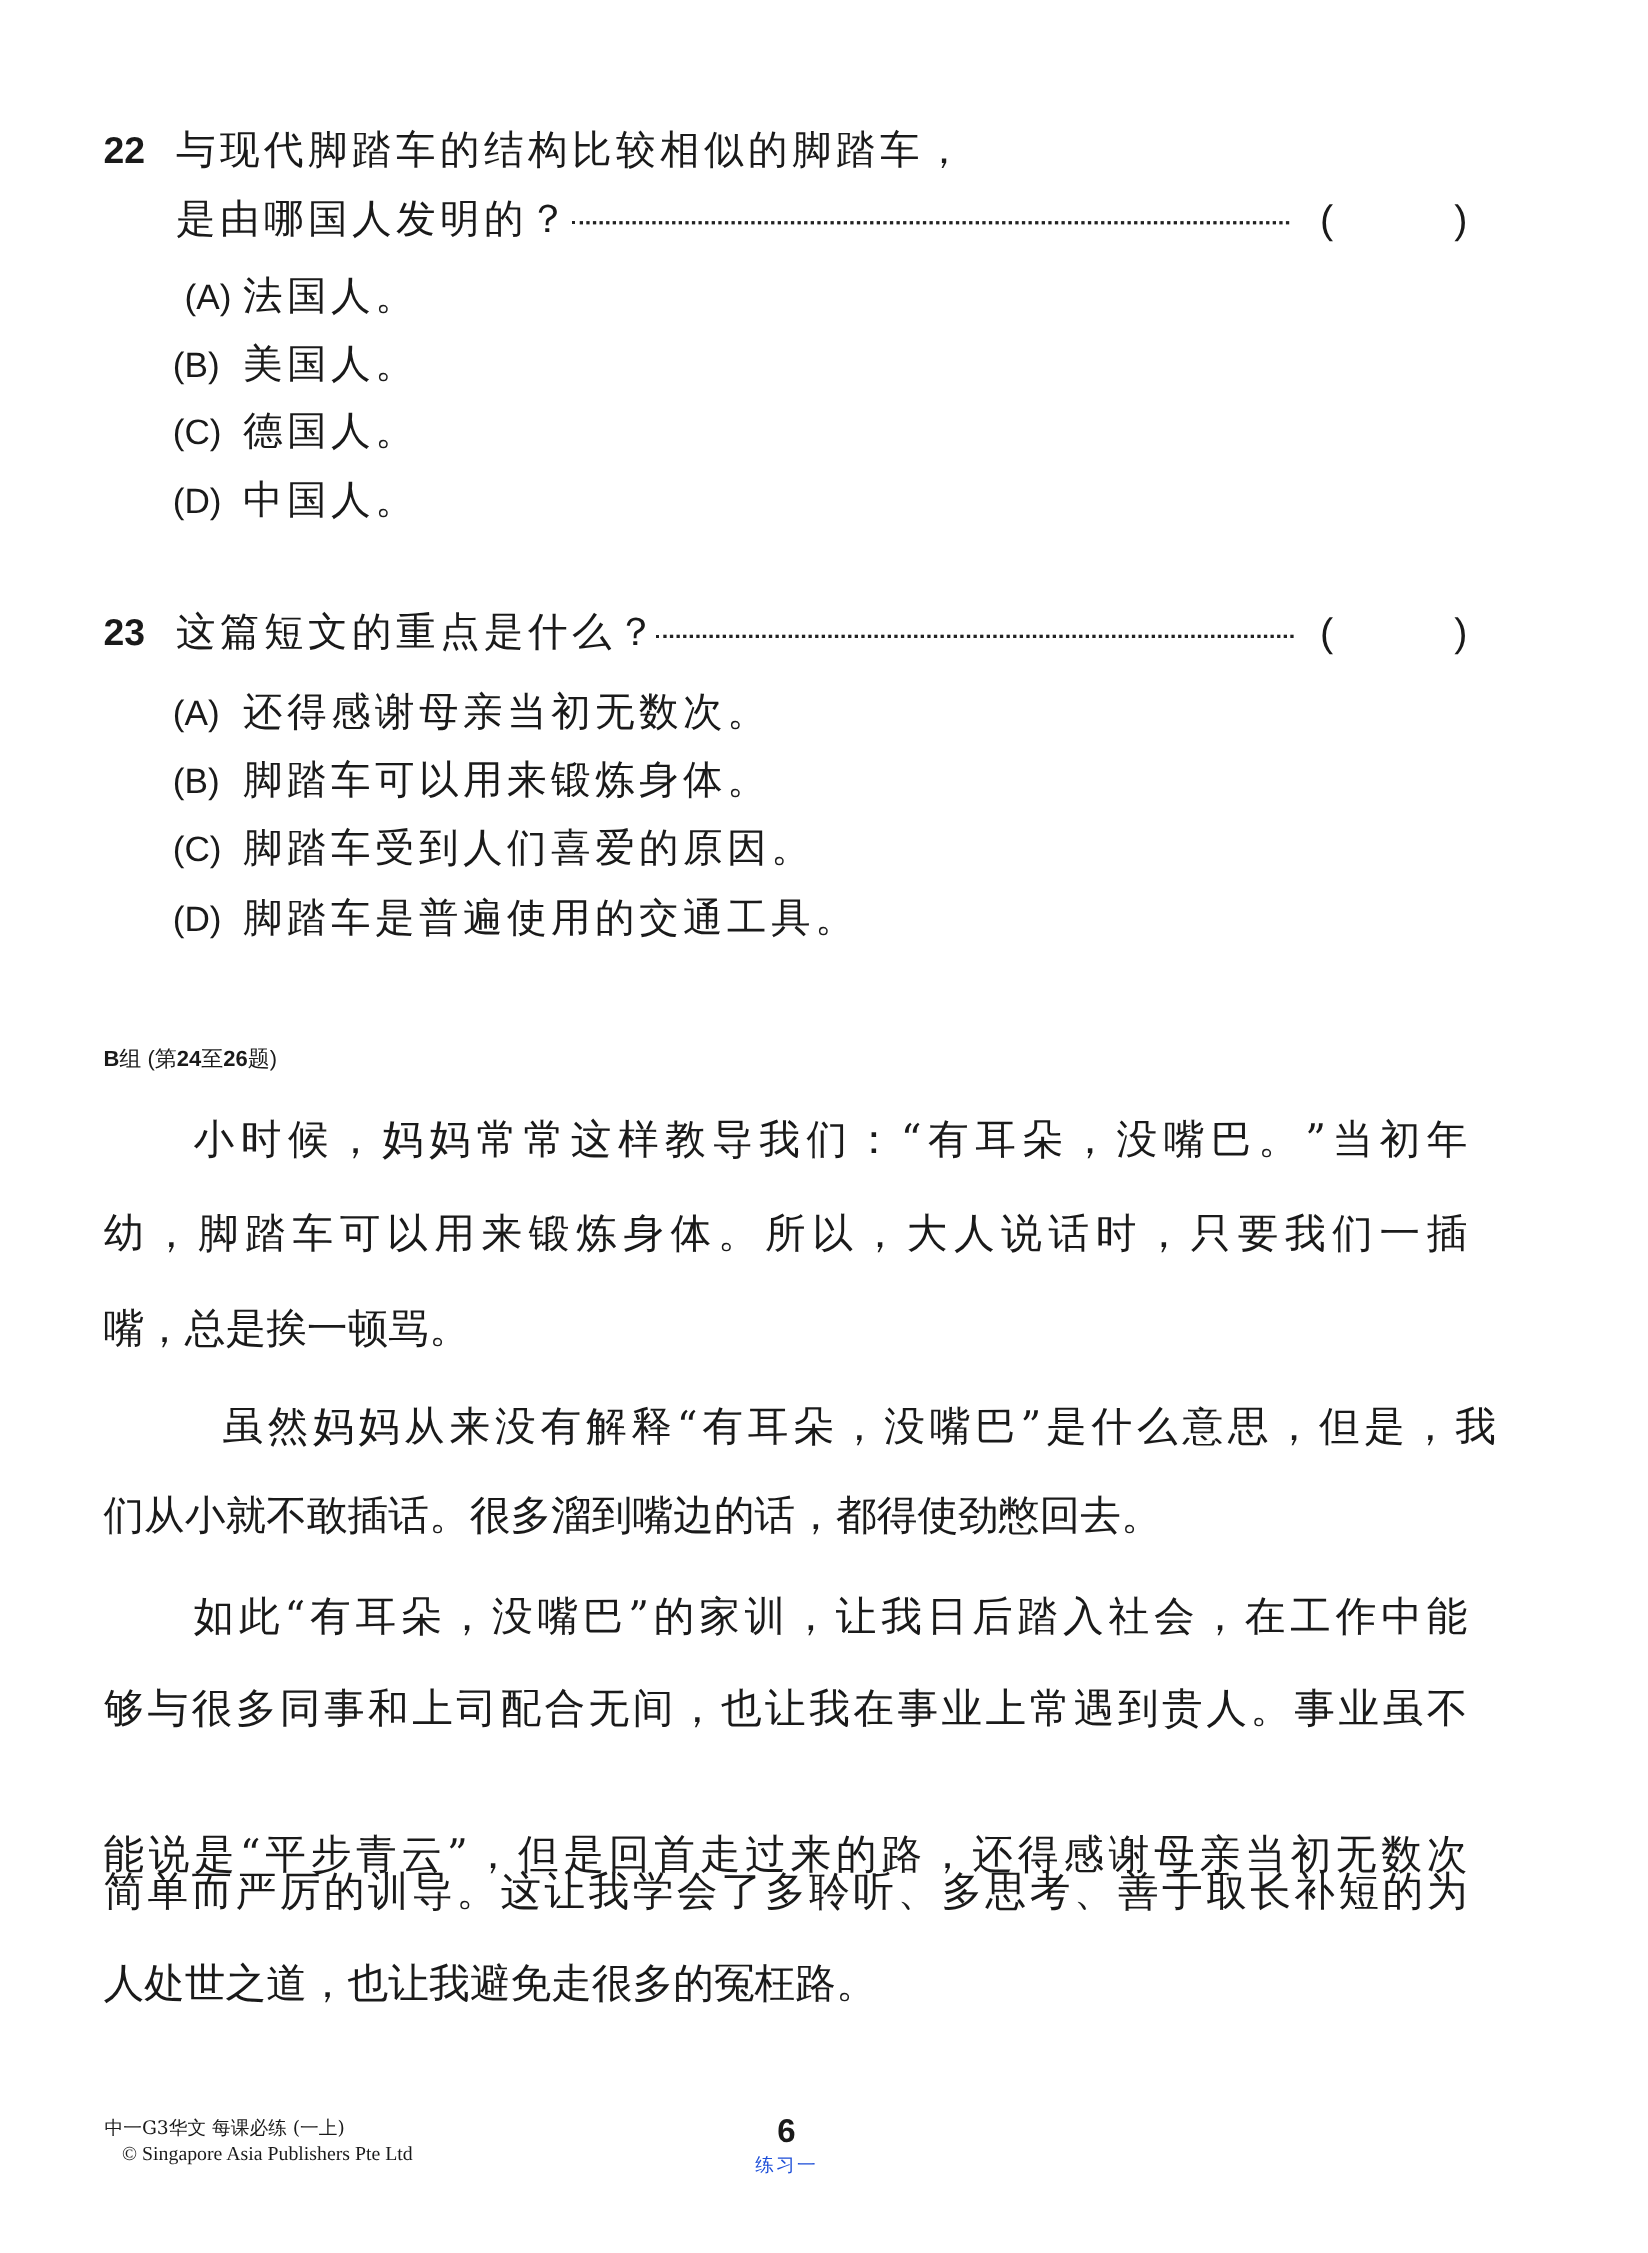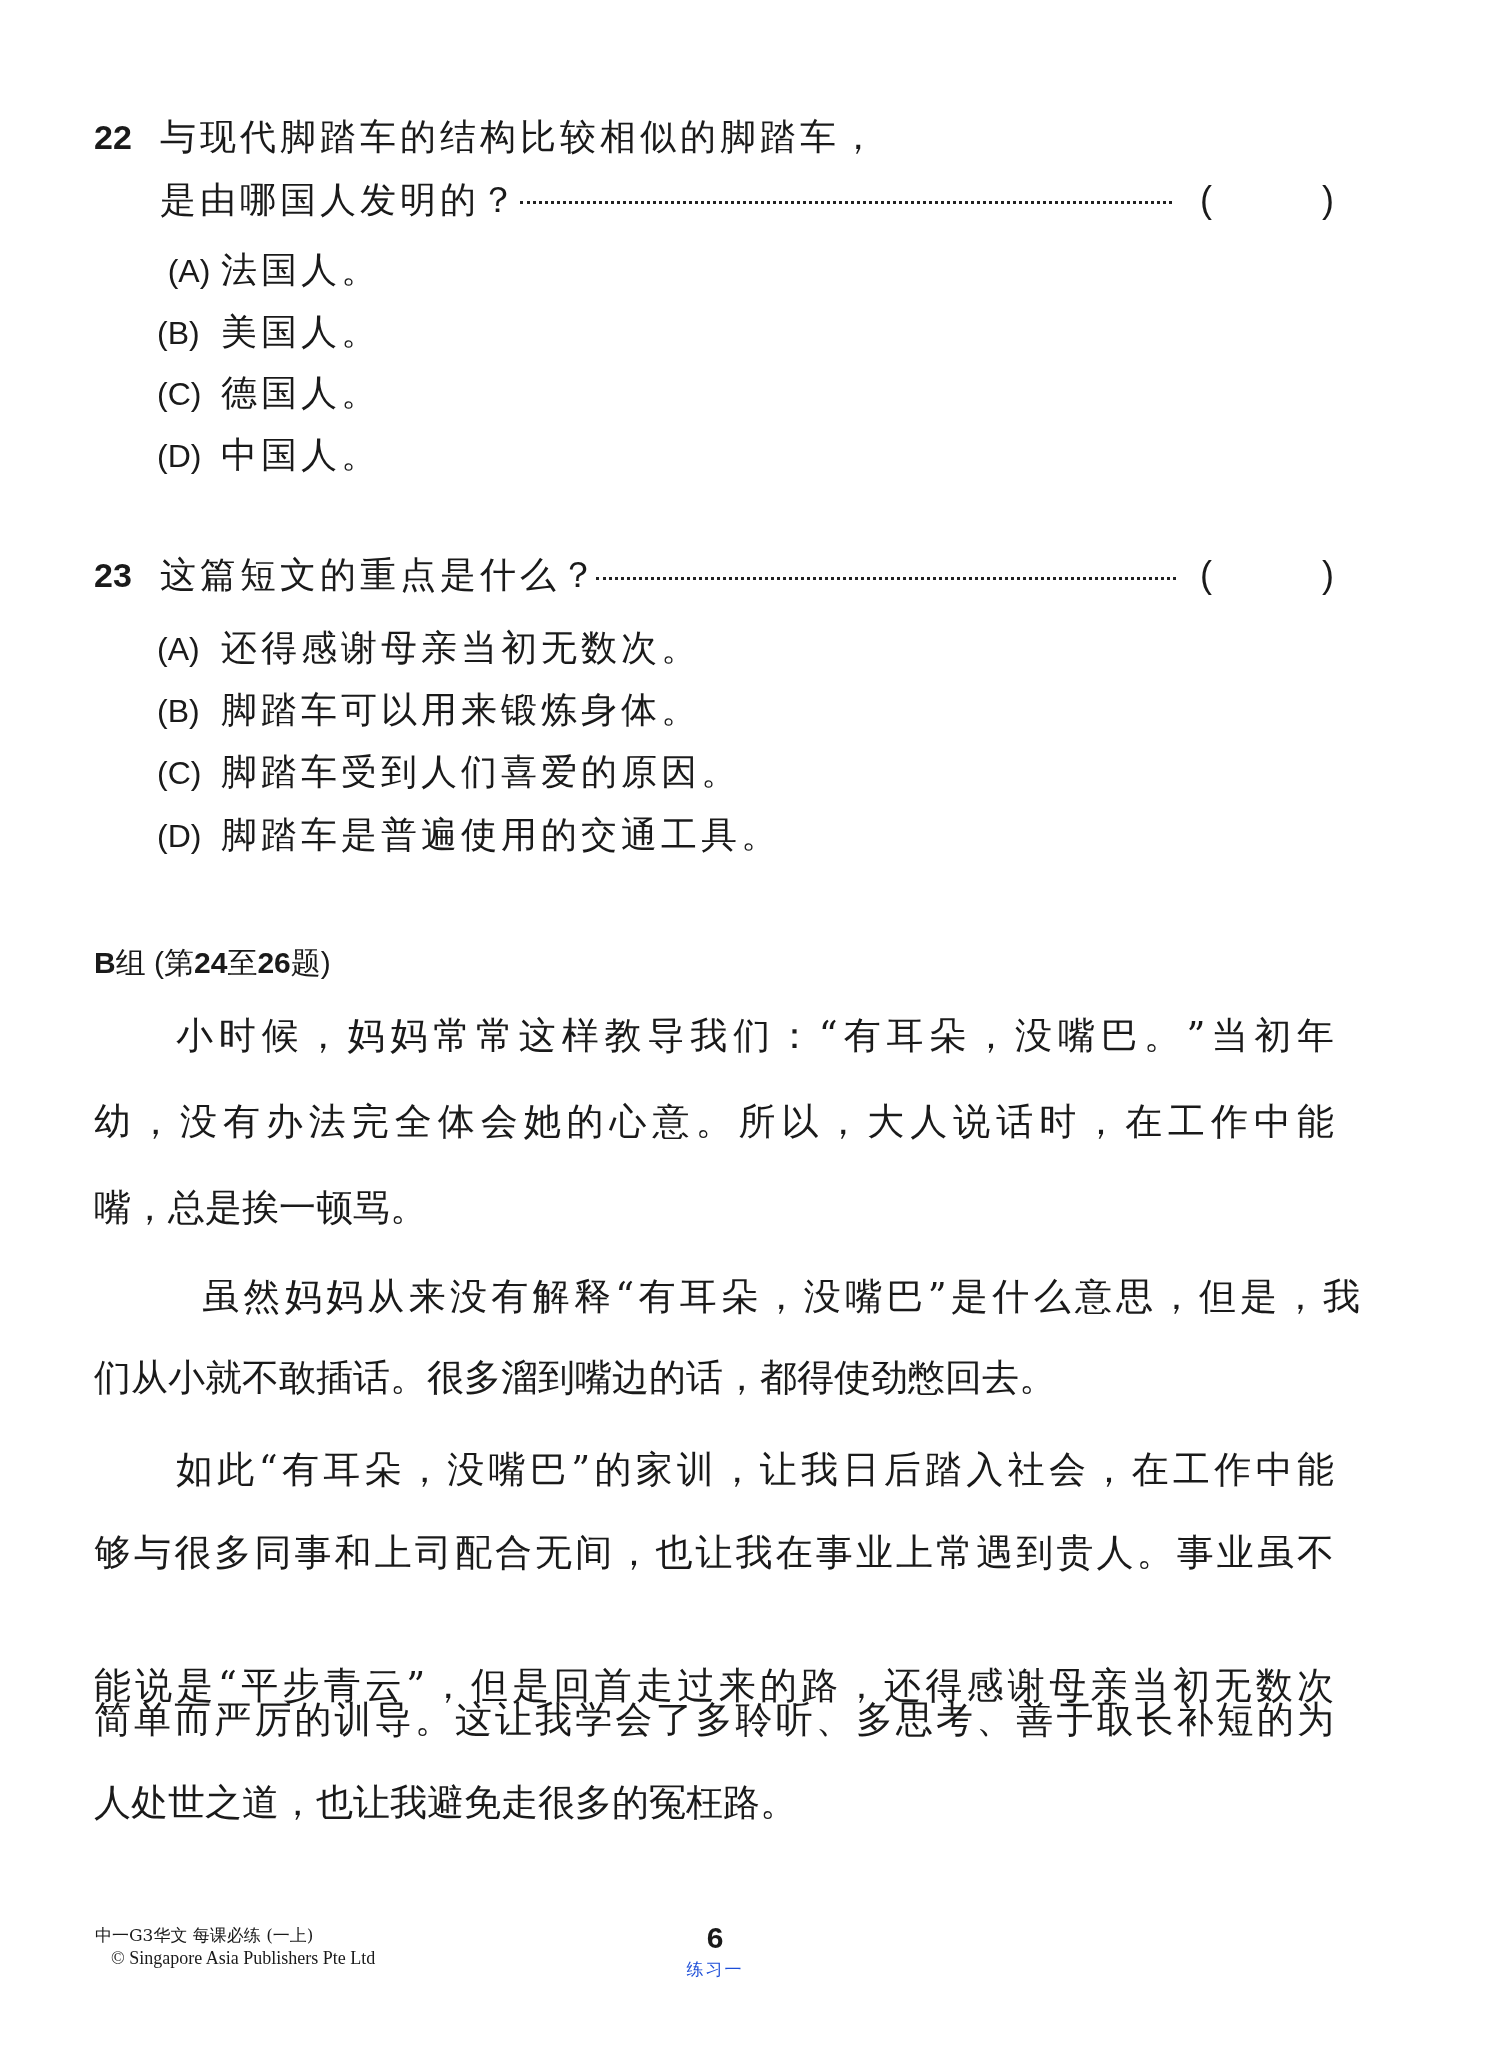--- a/index.html
+++ b/index.html
@@ -21,21 +21,21 @@
   .opt-text { font-size: 36px; line-height: 44px; letter-spacing: 4px; }
   .dots {
     border-bottom: 3px dotted #222; height: 0;
   }
   .paren {
     font-family: "Liberation Sans", "DejaVu Sans", sans-serif;
     font-size: 36px; line-height: 44px; font-weight: 300;
   }
   .section {
     font-family: "Liberation Sans", "DejaVu Sans", sans-serif;
-    font-size: 30px; line-height: 40px;
+    font-size: 20px; line-height: 40px;
   }
   .section b { font-weight: bold; }
   .para-line {
     font-size: 37px; line-height: 44px; white-space: nowrap;
     width: 1240px; text-align: justify; text-align-last: justify;
   }
   .para-line.last { text-align-last: left; }
   .footer-small {
     font-size: 17px; line-height: 22px; white-space: nowrap;
   }
@@ -92,21 +92,21 @@
 <div class="abs" style="left:157px; top:813px;">
   <span class="opt-letter">(D)</span><span class="opt-text">脚踏车是普遍使用的交通工具。</span>
 </div>
 
 <div class="abs section" style="left:94px; top:943px;">
   <b>B</b><span>组</span>
   <span>(</span><span>第</span><b>24</b><span>至</span><b>26</b><span>题</span><span>)</span>
 </div>
 
 <div class="abs para-line" style="left:176px; width:1158px; top:1014px;">小时候，妈妈常常这样教导我们：“有耳朵，没嘴巴。”当初年</div>
-<div class="abs para-line" style="left:94px; width:1240px; top:1100px;">幼，没有办法完全体会她的心意。所以，大人说话时，在工作中能</div>
+<div class="abs para-line" style="left:94px; width:1240px; top:1100px;">幼，脚踏车可以用来锻炼身体。所以，大人说话时，只要我们一插</div>
 <div class="abs para-line last" style="left:94px; width:1240px; top:1186px;">嘴，总是挨一顿骂。</div>
 
 <div class="abs para-line" style="left:176px; width:1158px; top:1275px;margin-left:26px;">虽然妈妈从来没有解释“有耳朵，没嘴巴”是什么意思，但是，我</div>
 <div class="abs para-line last" style="left:94px; width:1240px; top:1356px;">们从小就不敢插话。很多溜到嘴边的话，都得使劲憋回去。</div>
 
 <div class="abs para-line" style="left:176px; width:1158px; top:1448px;">如此“有耳朵，没嘴巴”的家训，让我日后踏入社会，在工作中能</div>
 <div class="abs para-line" style="left:94px; width:1240px; top:1531px;">够与很多同事和上司配合无间，也让我在事业上常遇到贵人。事业虽不</div>
 <div class="abs para-line" style="left:94px; width:1240px; top:1616px;margin-top:48px;">能说是“平步青云”，但是回首走过来的路，还得感谢母亲当初无数次</div>
 <div class="abs para-line" style="left:94px; width:1240px; top:1698px;">简单而严厉的训导。这让我学会了多聆听、多思考、善于取长补短的为</div>
 <div class="abs para-line last" style="left:94px; width:1240px; top:1781px;">人处世之道，也让我避免走很多的冤枉路。</div>

